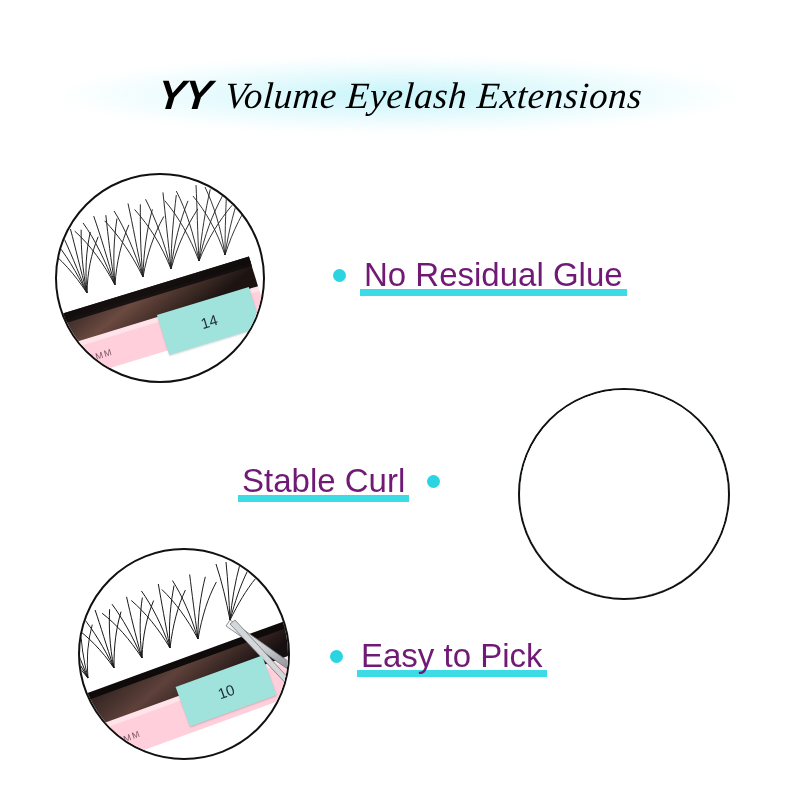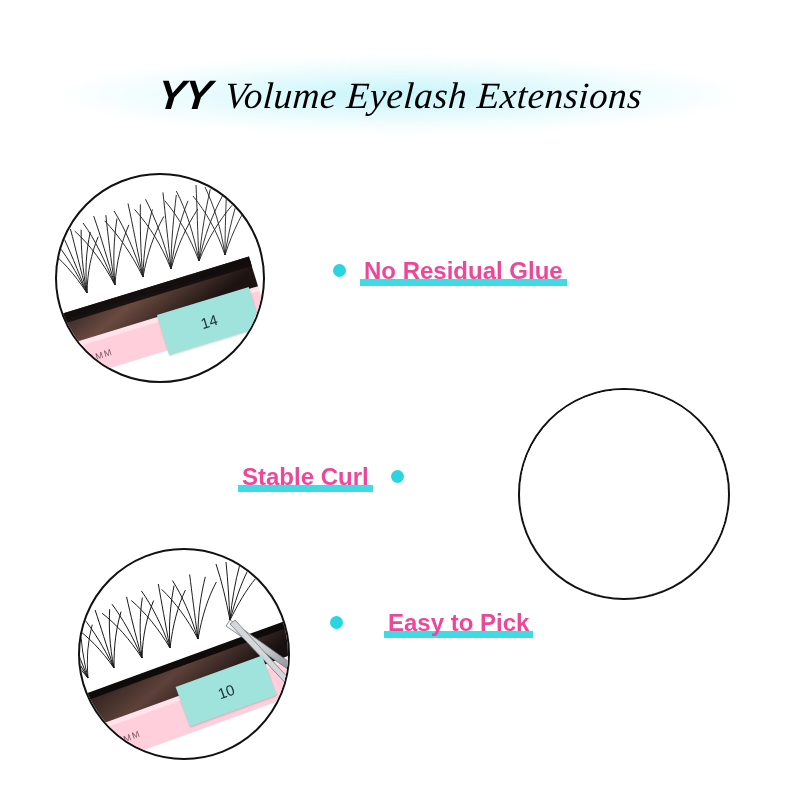--- a/index.html
+++ b/index.html
@@ -89,23 +89,23 @@
   }
   .bullet-dot {
     width: 13px;
     height: 13px;
     border-radius: 50%;
     background: #2ad4e0;
     flex: 0 0 auto;
   }
   .feature-label {
     font-family: "Liberation Sans", sans-serif;
-    font-weight: bold;
-    font-size: 24px;
-    color: #ec4899;
+    font-weight: normal;
+    font-size: 33px;
+    color: #701a75;
     white-space: nowrap;
     position: relative;
     line-height: 1.05;
     padding: 0 4px;
   }
   .feature-label .underline {
     position: absolute;
     left: 0;
     right: 0;
     bottom: -3px;
@@ -399,21 +399,21 @@
           <path d="M212,140 L150,74 L155,70 L212,132 Z" fill="#d4d7da" stroke="#73777b" stroke-width="0.8"></path>
         </g>
       </svg>
 
       <div class="mint-tab" style="left:100px; top:120px; width:92px; height:42px; transform:rotate(-20deg);">
         <span>10</span>
       </div>
     </div>
   </div>
 
-  <div class="feature left-dot" style="left:330px; top:610px;gap:27px;">
+  <div class="feature left-dot" style="left:330px; top:639px;">
     <div class="bullet-dot"></div>
     <div class="feature-label">
       <span class="underline"></span>
       <span class="txt">Easy to Pick</span>
     </div>
   </div>
 
 </div>
 
 </body></html>

